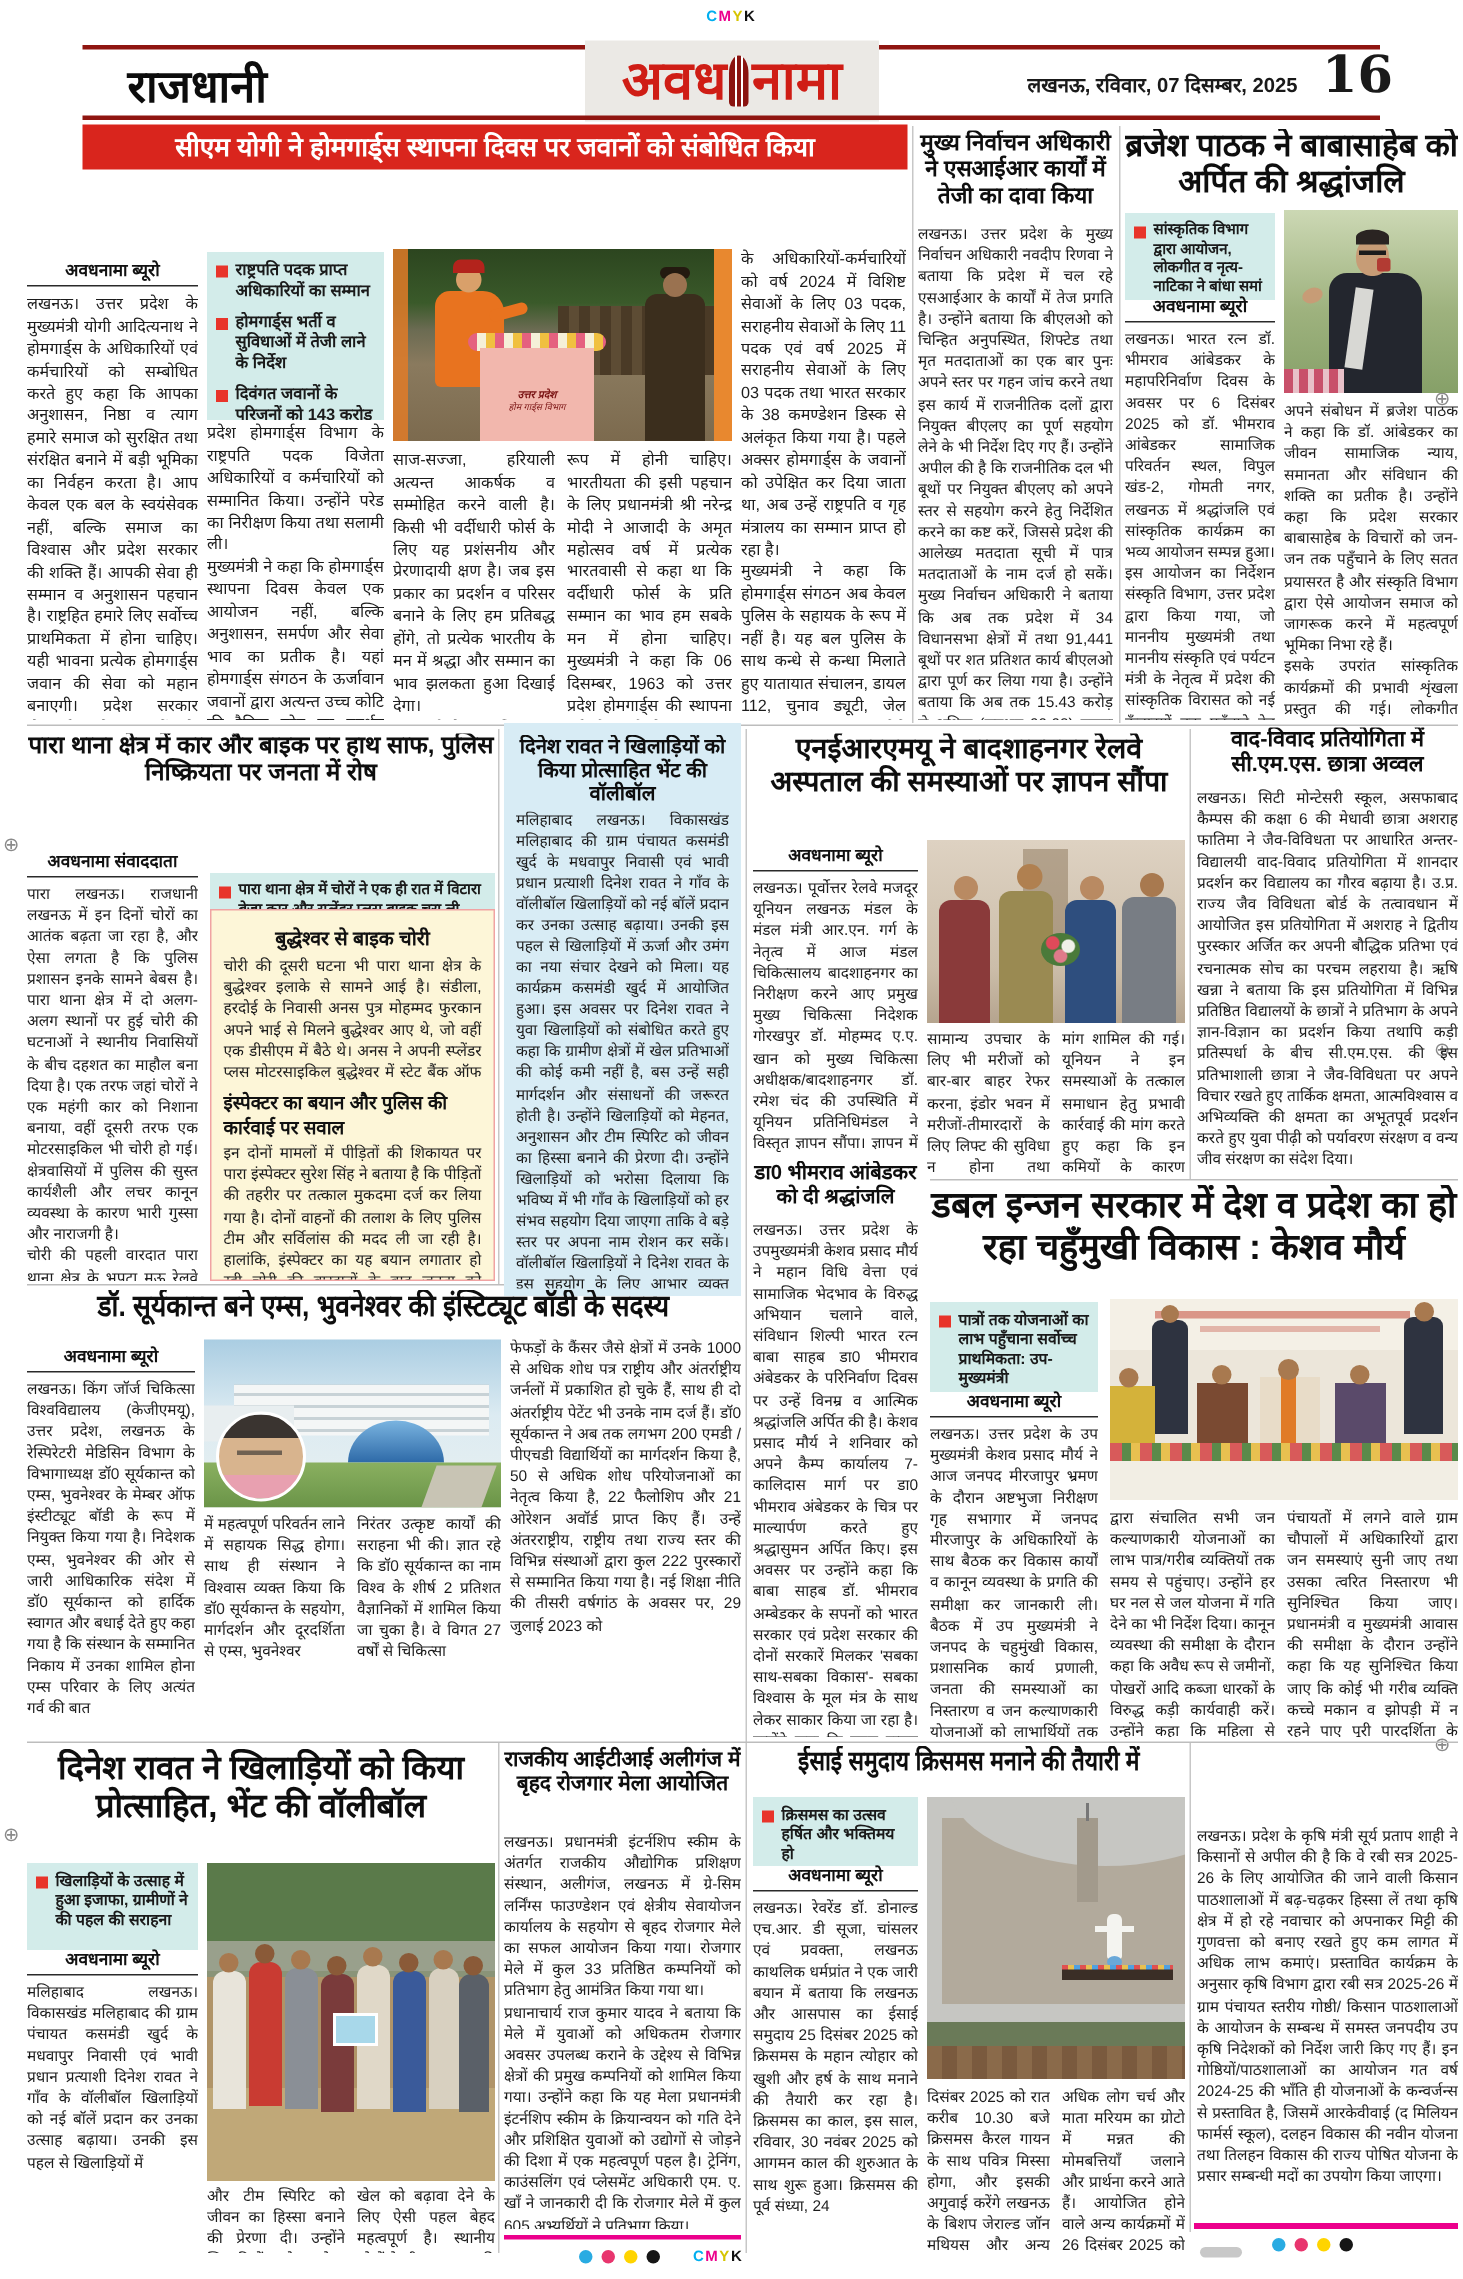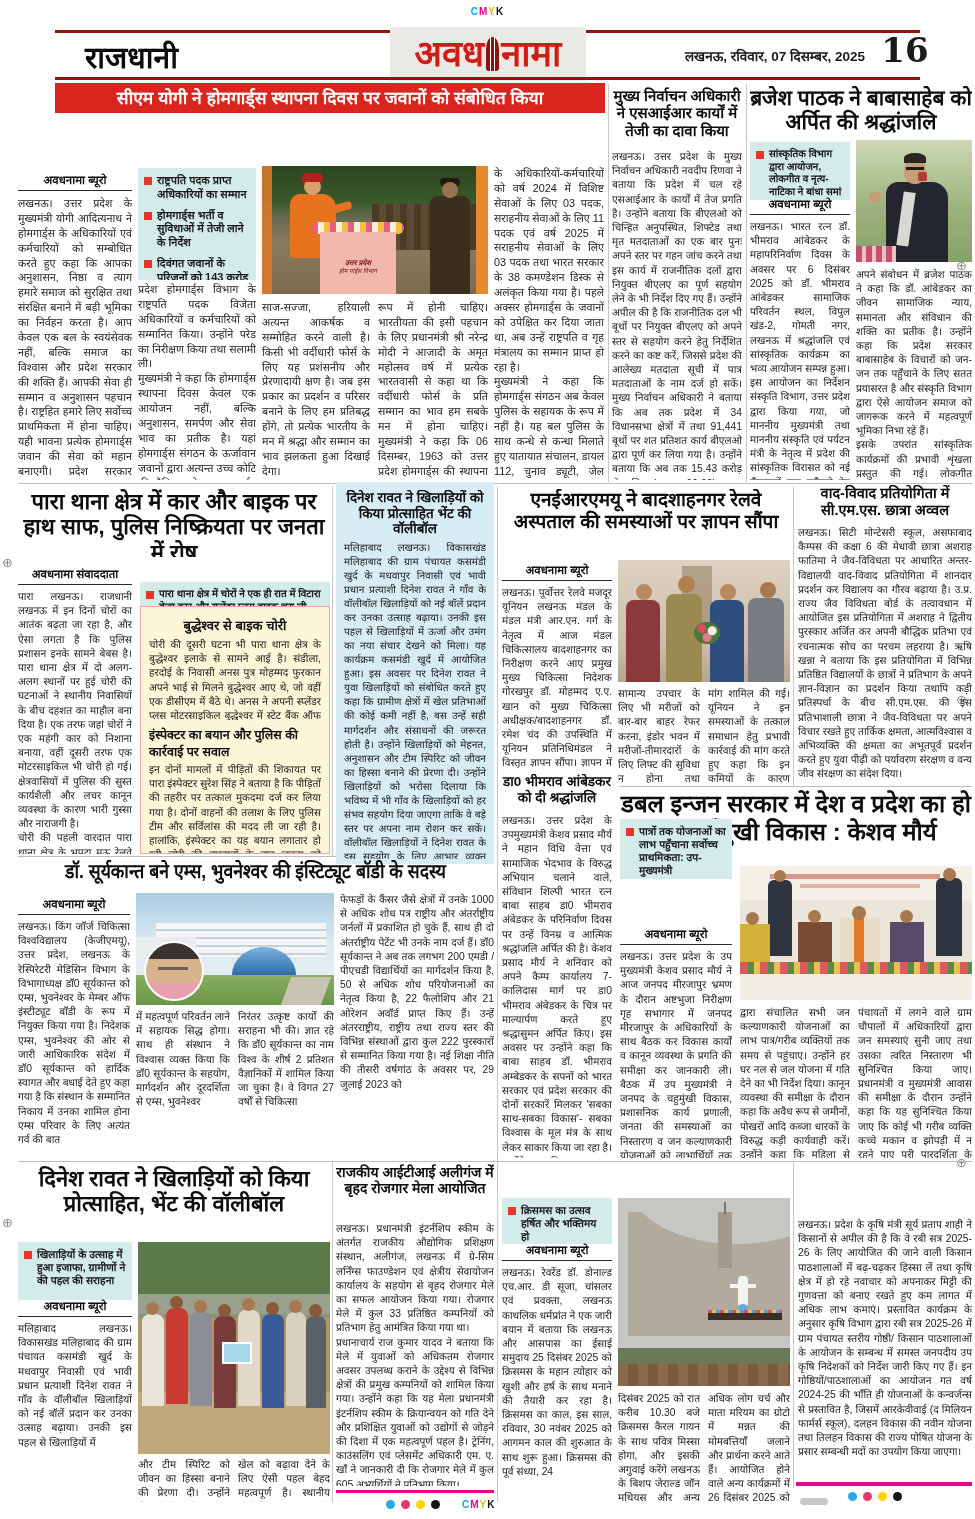--- a/index.html
+++ b/index.html
@@ -143,21 +143,21 @@
     <i style="left:48px;top:18px;width:22px;height:26px;background:#c79c76;border-radius:50% 50% 45% 45%;"></i>
     <i style="left:48px;top:13px;width:22px;height:10px;background:#2a2422;border-radius:50% 50% 0 0;"></i>
     <i style="left:50px;top:27px;width:18px;height:3px;background:#1c1c1c;"></i>
     <i style="left:62px;top:32px;width:9px;height:9px;background:#b23b33;border-radius:2px;"></i>
     <i style="left:12px;top:52px;width:14px;height:10px;background:#c79c76;border-radius:50%;transform:rotate(-20deg);"></i>
     <i style="left:0;top:106px;width:40px;height:16px;background:repeating-linear-gradient(90deg,#c8506a 0 6px,#e8c0c8 6px 10px);"></i>
   </div>
   <div class="abs body small" style="left:856px;top:268px;width:116px;height:212px;">अपने संबोधन में ब्रजेश पाठक ने कहा कि डॉ. आंबेडकर का जीवन सामाजिक न्याय, समानता और संविधान की शक्ति का प्रतीक है। उन्होंने कहा कि प्रदेश सरकार बाबासाहेब के विचारों को जन-जन तक पहुँचाने के लिए सतत प्रयासरत है और संस्कृति विभाग द्वारा ऐसे आयोजन समाज को जागरूक करने में महत्वपूर्ण भूमिका निभा रहे हैं।
 इसके उपरांत सांस्कृतिक कार्यक्रमों की प्रभावी शृंखला प्रस्तुत की गई। लोकगीत प्रस्तुतियों में राम प्रवेश यादव (मऊ), रमेश भंवरा (भदोही) एवं पारसनाथ यादव (गाजीपुर) ने श्रोताओं को भावविभोर कर दिया। एक महानायक नाट्य प्रस्तुति योगेंद्र पाल (उन्नाव) द्वारा मंचित की गई।</div>
 
-  <div class="abs hl" style="left:18px;top:489px;width:312px;height:68px;font-size:22px;">पारा थाना क्षेत्र में कार और बाइक पर हाथ साफ, पुलिस निष्क्रियता पर जनता में रोष</div>
+  <div class="abs hl" style="left:18px;top:489px;width:312px;height:68px;font-size:16px;">पारा थाना क्षेत्र में कार और बाइक पर हाथ साफ, पुलिस निष्क्रियता पर जनता में रोष</div>
   <div class="abs byline" style="left:18px;top:566px;width:114px;">अवधनामा संवाददाता</div>
   <div class="abs tealbox" style="left:140px;top:582px;width:178px;height:36px;">
     <div class="bi" style="font-size:10px;">
         <span class="sq"></span>
         <span>पारा थाना क्षेत्र में चोरों ने एक ही रात में विटारा ब्रेजा कार और स्प्लेंडर प्लस बाइक चुरा ली, जिससे क्षेत्रवासियों में दहशत फैल गई है</span>
       </div>
   </div>
   <div class="abs body small" style="left:18px;top:590px;width:114px;height:264px;">पारा लखनऊ। राजधानी लखनऊ में इन दिनों चोरों का आतंक बढ़ता जा रहा है, और ऐसा लगता है कि पुलिस प्रशासन इनके सामने बेबस है। पारा थाना क्षेत्र में दो अलग-अलग स्थानों पर हुई चोरी की घटनाओं ने स्थानीय निवासियों के बीच दहशत का माहौल बना दिया है। एक तरफ जहां चोरों ने एक महंगी कार को निशाना बनाया, वहीं दूसरी तरफ एक मोटरसाइकिल भी चोरी हो गई। क्षेत्रवासियों में पुलिस की सुस्त कार्यशैली और लचर कानून व्यवस्था के कारण भारी गुस्सा और नाराजगी है।
 चोरी की पहली वारदात पारा थाना क्षेत्र के भपटा मऊ रेलवे क्रॉसिंग के पास रिंग रोड, हिंदी मेडिकल स्टोर के पास रहने वाले अवधेश अवस्थी पुत्र विष्णु महाराज दीन के यहां हुई। पीड़ित ने पुलिस को बताया कि रात के समय अज्ञात चोरों ने उनकी कार पर हाथ साफ कर दिया। सुबह जब वे उठे तो कार अपनी जगह से गायब मिली।</div>
   <div class="abs ybox" style="left:140px;top:606px;width:190px;height:248px;">
@@ -190,21 +190,21 @@
   <div class="abs body small" style="left:618px;top:687px;width:82px;height:96px;">सामान्य उपचार के लिए भी मरीजों को बार-बार बाहर रेफर करना, इंडोर भवन में मरीजों-तीमारदारों के लिए लिफ्ट की सुविधा न होना तथा उपमंडलीय चिकित्सालय गोंडा से मरीजों को बादशाहनगर भेजने के बजाय सीधे एम्बुलेन्स अस्पताल भेजने की व्यवस्था लागू करने की</div>
   <div class="abs body small" style="left:708px;top:687px;width:82px;height:96px;">मांग शामिल की गई। यूनियन ने इन समस्याओं के तत्काल समाधान हेतु प्रभावी कार्रवाई की मांग करते हुए कहा कि इन कमियों के कारण रेलकर्मी एवं उनके आश्रितों को परेशानी उठानी पड़ रही है। इस अवसर पर शाखा मंत्री सफदर हुसैन सहित अन्य पदाधिकारी उपस्थित रहे।</div>
 
   <div class="abs hl" style="left:798px;top:485px;width:174px;height:38px;font-size:14.5px;">वाद-विवाद प्रतियोगिता में सी.एम.एस. छात्रा अव्वल</div>
   <div class="abs body small" style="left:798px;top:526px;width:174px;height:258px;">लखनऊ। सिटी मोन्टेसरी स्कूल, असफाबाद कैम्पस की कक्षा 6 की मेधावी छात्रा अशराह फातिमा ने जैव-विविधता पर आधारित अन्तर-विद्यालयी वाद-विवाद प्रतियोगिता में शानदार प्रदर्शन कर विद्यालय का गौरव बढ़ाया है। उ.प्र. राज्य जैव विविधता बोर्ड के तत्वावधान में आयोजित इस प्रतियोगिता में अशराह ने द्वितीय पुरस्कार अर्जित कर अपनी बौद्धिक प्रतिभा एवं रचनात्मक सोच का परचम लहराया है। ऋषि खन्ना ने बताया कि इस प्रतियोगिता में विभिन्न प्रतिष्ठित विद्यालयों के छात्रों ने प्रतिभाग के अपने ज्ञान-विज्ञान का प्रदर्शन किया तथापि कड़ी प्रतिस्पर्धा के बीच सी.एम.एस. की इस प्रतिभाशाली छात्रा ने जैव-विविधता पर अपने विचार रखते हुए तार्किक क्षमता, आत्मविश्वास व अभिव्यक्ति की क्षमता का अभूतपूर्व प्रदर्शन करते हुए युवा पीढ़ी को पर्यावरण संरक्षण व वन्य जीव संरक्षण का संदेश दिया।</div>
 
   <div class="abs hl" style="left:502px;top:774px;width:110px;height:38px;font-size:13.5px;">डा0 भीमराव आंबेडकर को दी श्रद्धांजलि</div>
   <div class="abs body small" style="left:502px;top:814px;width:110px;height:344px;">लखनऊ। उत्तर प्रदेश के उपमुख्यमंत्री केशव प्रसाद मौर्य ने महान विधि वेत्ता एवं सामाजिक भेदभाव के विरुद्ध अभियान चलाने वाले, संविधान शिल्पी भारत रत्न बाबा साहब डा0 भीमराव अंबेडकर के परिनिर्वाण दिवस पर उन्हें विनम्र व आत्मिक श्रद्धांजलि अर्पित की है। केशव प्रसाद मौर्य ने शनिवार को अपने कैम्प कार्यालय 7-कालिदास मार्ग पर डा0 भीमराव अंबेडकर के चित्र पर माल्यार्पण करते हुए श्रद्धासुमन अर्पित किए। इस अवसर पर उन्होंने कहा कि बाबा साहब डॉ. भीमराव अम्बेडकर के सपनों को भारत सरकार एवं प्रदेश सरकार की दोनों सरकारें मिलकर 'सबका साथ-सबका विकास'- सबका विश्वास के मूल मंत्र के साथ लेकर साकार किया जा रहा है। उन्होंने कहा कि डबल इन्जन सरकार द्वारा समाज के सभी वर्गों के लिए विभिन्न योजनाएं संचालित की जा रही हैं, जिसके द्वारा सभी गरीबों के हित के कार्य हो रहे हैं तथा चहुंमुखी विकास हो रहा है। उन्होंने कहा कि हम सभी को बाबा साहब के विचारों व आदर्शों का न केवल अनुकरण करना चाहिए, बल्कि आत्मसात भी करना चाहिए।</div>
 
   <div class="abs hl" style="left:620px;top:790px;width:352px;height:72px;font-size:24px;">डबल इन्जन सरकार में देश व प्रदेश का हो रहा चहुँमुखी विकास : केशव मौर्य</div>
-  <div class="abs tealbox" style="left:620px;top:819px;width:100px;height:48px;">
+  <div class="abs tealbox" style="left:620px;top:868px;width:100px;height:48px;">
     <div class="bi" style="font-size:10.5px;">
         <span class="sq"></span>
         <span>पात्रों तक योजनाओं का लाभ पहुँचाना सर्वोच्च प्राथमिकता: उप-मुख्यमंत्री</span>
       </div>
   </div>
   <div class="abs byline" style="left:620px;top:926px;width:112px;">अवधनामा ब्यूरो</div>
   <div class="abs body small" style="left:620px;top:950px;width:112px;height:208px;">लखनऊ। उत्तर प्रदेश के उप मुख्यमंत्री केशव प्रसाद मौर्य ने आज जनपद मीरजापुर भ्रमण के दौरान अष्टभुजा निरीक्षण गृह सभागार में जनपद मीरजापुर के अधिकारियों के साथ बैठक कर विकास कार्यों व कानून व्यवस्था के प्रगति की समीक्षा कर जानकारी ली। बैठक में उप मुख्यमंत्री ने जनपद के चहुमुंखी विकास, प्रशासनिक कार्य प्रणाली, जनता की समस्याओं का निस्तारण व जन कल्याणकारी योजनाओं को लाभार्थियों तक पहुंचाने तथा कानून व्यवस्था की विस्तृत समीक्षा की। इस दौरान उप मुख्यमंत्री जी द्वारा एस0आई0आर0 कार्यों की प्रगति की भी जानकारी ली गई। बैठक में उप मुख्यमंत्री ने अधिकारियों को निर्देशित करते हुए कहा कि शासन</div>
   <div class="ph" style="left:740px;top:866px;width:232px;height:134px;background:#ece6da;">
     <i style="left:0;top:0;width:232px;height:34px;background:#f4f0e6;"></i>
     <i style="left:30px;top:8px;width:170px;height:5px;background:#c85a4a;opacity:.6;"></i>
@@ -285,20 +285,23 @@
   <div class="dots" style="left:386px;top:1500px;">
     <i style="background:#29abe2;"></i>
     <i style="background:#e8356e;"></i>
     <i style="background:#ffd400;"></i>
     <i style="background:#161616;"></i>
   </div>
   <div class="abs cmyk" style="left:462px;top:1499px;">
     <b>C</b><b>M</b><b>Y</b><b>K</b>
   </div>
 
+  <div class="abs hl" style="left:502px;top:1164px;width:288px;height:28px;font-size:18px;">
+    <span class="condense" style="transform:scaleX(.85);">ईसाई समुदाय क्रिसमस मनाने की तैयारी में</span>
+  </div>
   <div class="abs tealbox" style="left:502px;top:1198px;width:98px;height:34px;">
     <div class="bi" style="font-size:10.5px;">
         <span class="sq"></span>
         <span>क्रिसमस का उत्सव हर्षित और भक्तिमय हो</span>
       </div>
   </div>
   <div class="abs byline" style="left:502px;top:1242px;width:110px;">अवधनामा ब्यूरो</div>
   <div class="abs body small" style="left:502px;top:1266px;width:110px;height:236px;">लखनऊ। रेवरेंड डॉ. डोनाल्ड एच.आर. डी सूजा, चांसलर एवं प्रवक्ता, लखनऊ काथलिक धर्मप्रांत ने एक जारी बयान में बताया कि लखनऊ और आसपास का ईसाई समुदाय 25 दिसंबर 2025 को क्रिसमस के महान त्योहार को खुशी और हर्ष के साथ मनाने की तैयारी कर रहा है। क्रिसमस का काल, इस साल, रविवार, 30 नवंबर 2025 को आगमन काल की शुरुआत के साथ शुरू हुआ। क्रिसमस की पूर्व संध्या, 24</div>
   <div class="ph" style="left:618px;top:1198px;width:172px;height:188px;background:#c6c6c2;">
     <i style="left:10px;top:14px;width:162px;height:124px;background:#b2aa9c;"></i>

